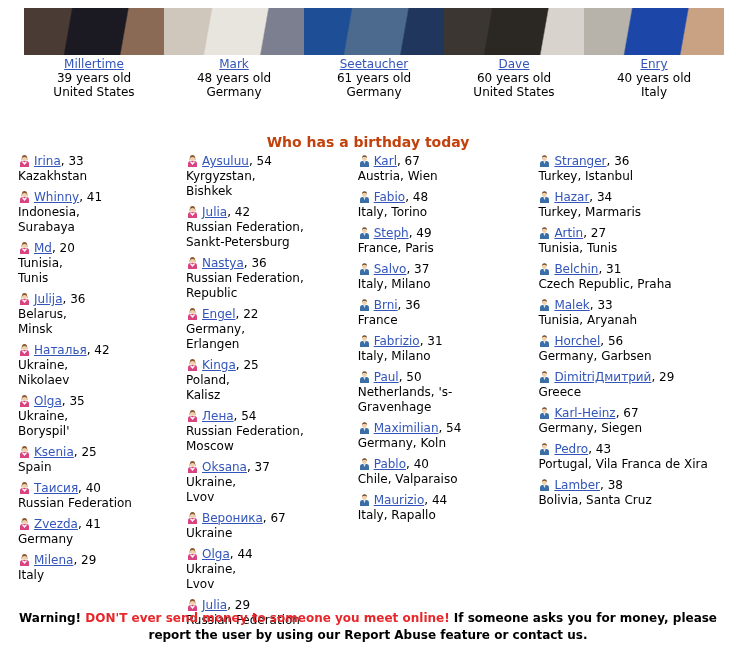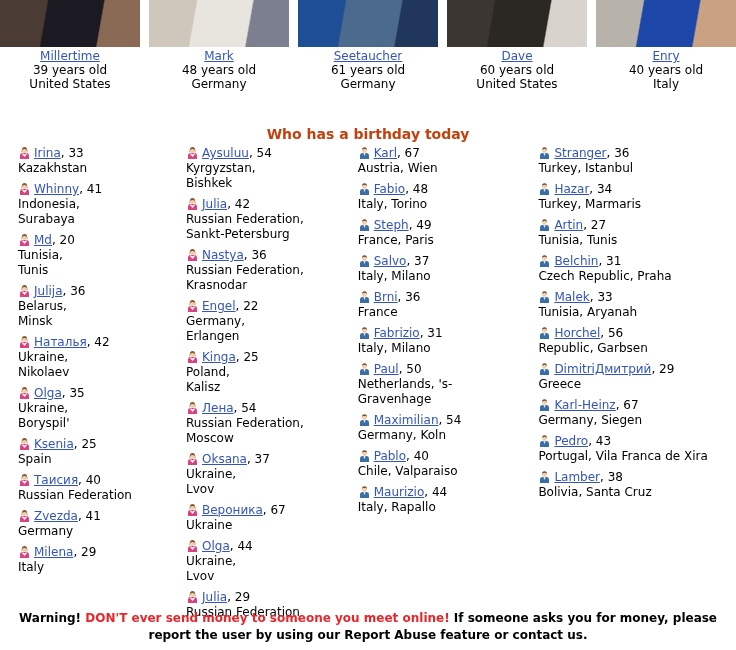--- a/index.html
+++ b/index.html
@@ -15,24 +15,25 @@
     color: #000000;
     overflow: hidden;
     position: relative;
   }
 
   
   #featured {
     display: flex;
     align-items: flex-start;
     justify-content: space-between;
-    padding: 0 0;
+    padding: 0 24px;
     box-sizing: border-box;
     width: 736px;
     height: 108px;
+    margin-top: 8px;
   }
   .feat-card {
     text-align: center;
     width: 140px;
     line-height: 14px;
   }
   .feat-photo {
     width: 140px;
     height: 47px;
     overflow: hidden;
@@ -313,21 +314,21 @@
       <div class="entry">
         <div class="line1"><span class="gicon"><svg width="13" height="13" viewBox="0 0 13 13">
               <path d="M2 13 L2 9.3 Q2 7.6 4.2 7.1 L8.8 7.1 Q11 7.6 11 9.3 L11 13 Z" fill="#d9437f"></path>
               <path d="M4 8 L6.5 11 L9 8 L8.2 7.2 L6.5 8.6 L4.8 7.2 Z" fill="#ffffff"></path>
               <ellipse cx="6.5" cy="4.2" rx="2.3" ry="2.7" fill="#f2cfa8"></ellipse>
               <path d="M3.9 4.5 Q3.6 1 6.5 1 Q9.4 1 9.1 4.6 Q8.9 2.9 6.5 2.9 Q4.2 2.9 3.9 4.5 Z" fill="#8a5a36"></path>
               <path d="M3.8 3.6 Q3.3 6.2 4.1 7.1 L4.1 4.4 Z" fill="#8a5a36"></path>
               <path d="M9.2 3.6 Q9.7 6.2 8.9 7.1 L8.9 4.4 Z" fill="#8a5a36"></path>
             </svg></span><a class="uname">Nastya</a><span class="uage">, 36</span></div>
         <div class="loc">Russian Federation,</div>
-        <div class="loc">Krasnodar</div>
+        <div class="loc">Republic</div>
       </div>
       <div class="entry">
         <div class="line1"><span class="gicon"><svg width="13" height="13" viewBox="0 0 13 13">
               <path d="M2 13 L2 9.3 Q2 7.6 4.2 7.1 L8.8 7.1 Q11 7.6 11 9.3 L11 13 Z" fill="#d9437f"></path>
               <path d="M4 8 L6.5 11 L9 8 L8.2 7.2 L6.5 8.6 L4.8 7.2 Z" fill="#ffffff"></path>
               <ellipse cx="6.5" cy="4.2" rx="2.3" ry="2.7" fill="#f2cfa8"></ellipse>
               <path d="M3.9 4.5 Q3.6 1 6.5 1 Q9.4 1 9.1 4.6 Q8.9 2.9 6.5 2.9 Q4.2 2.9 3.9 4.5 Z" fill="#8a5a36"></path>
               <path d="M3.8 3.6 Q3.3 6.2 4.1 7.1 L4.1 4.4 Z" fill="#8a5a36"></path>
               <path d="M9.2 3.6 Q9.7 6.2 8.9 7.1 L8.9 4.4 Z" fill="#8a5a36"></path>
             </svg></span><a class="uname">Engel</a><span class="uage">, 22</span></div>
@@ -543,21 +544,21 @@
             </svg></span><a class="uname">Malek</a><span class="uage">, 33</span></div>
         <div class="loc">Tunisia, Aryanah</div>
       </div>
       <div class="entry">
         <div class="line1"><span class="gicon"><svg width="13" height="13" viewBox="0 0 13 13">
               <path d="M2 13 L2 9.3 Q2 7.6 4.2 7.1 L8.8 7.1 Q11 7.6 11 9.3 L11 13 Z" fill="#3a6ea5"></path>
               <path d="M5.3 7.1 L6.5 10.2 L7.7 7.1 Z" fill="#dfe8f2"></path>
               <ellipse cx="6.5" cy="4.3" rx="2.3" ry="2.6" fill="#f2cfa8"></ellipse>
               <path d="M4.1 4.1 Q3.9 1.2 6.5 1.2 Q9.1 1.2 8.9 4.1 Q8.2 2.7 6.5 2.7 Q4.8 2.7 4.1 4.1 Z" fill="#6b4a2e"></path>
             </svg></span><a class="uname">Horchel</a><span class="uage">, 56</span></div>
-        <div class="loc">Republic, Garbsen</div>
+        <div class="loc">Germany, Garbsen</div>
       </div>
       <div class="entry">
         <div class="line1"><span class="gicon"><svg width="13" height="13" viewBox="0 0 13 13">
               <path d="M2 13 L2 9.3 Q2 7.6 4.2 7.1 L8.8 7.1 Q11 7.6 11 9.3 L11 13 Z" fill="#3a6ea5"></path>
               <path d="M5.3 7.1 L6.5 10.2 L7.7 7.1 Z" fill="#dfe8f2"></path>
               <ellipse cx="6.5" cy="4.3" rx="2.3" ry="2.6" fill="#f2cfa8"></ellipse>
               <path d="M4.1 4.1 Q3.9 1.2 6.5 1.2 Q9.1 1.2 8.9 4.1 Q8.2 2.7 6.5 2.7 Q4.8 2.7 4.1 4.1 Z" fill="#6b4a2e"></path>
             </svg></span><a class="uname">DimitriДмитрий</a><span class="uage">, 29</span></div>
         <div class="loc">Greece</div>
       </div>

